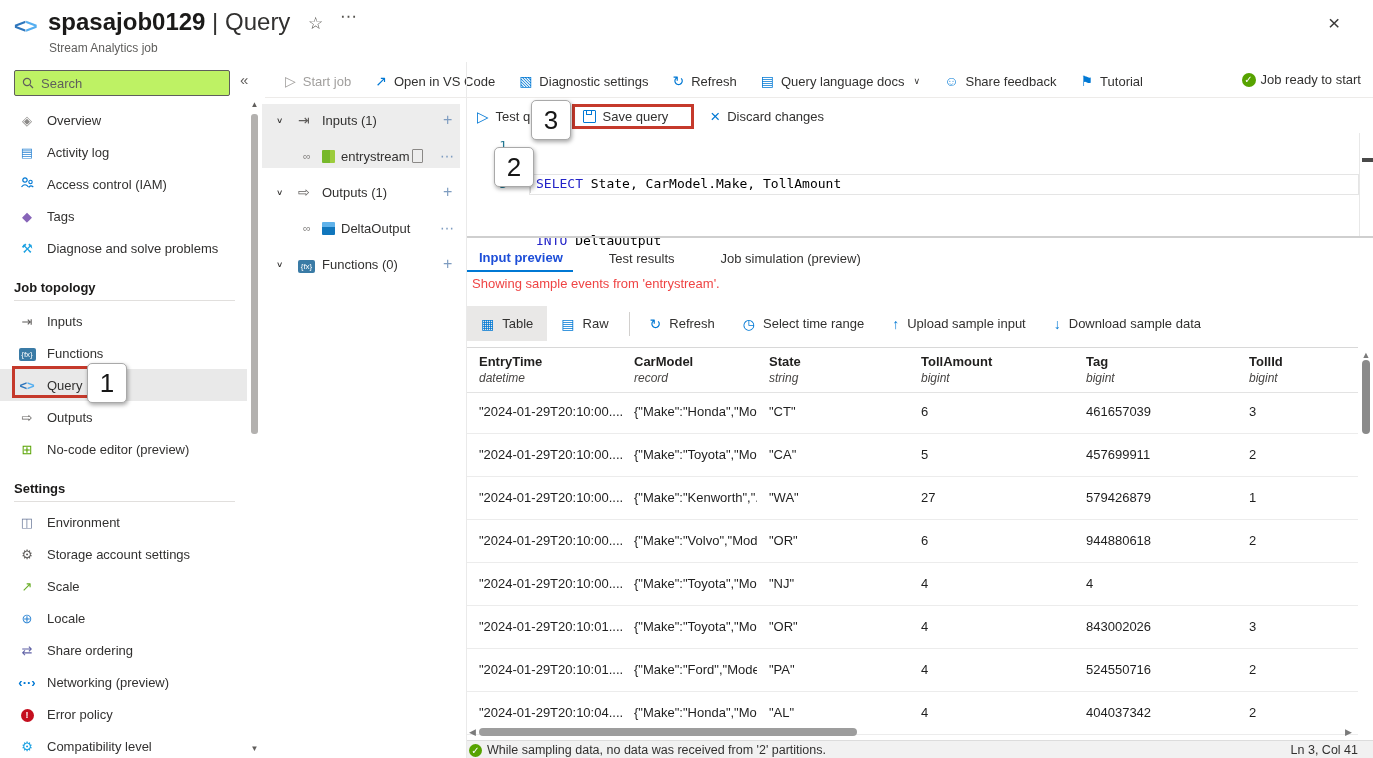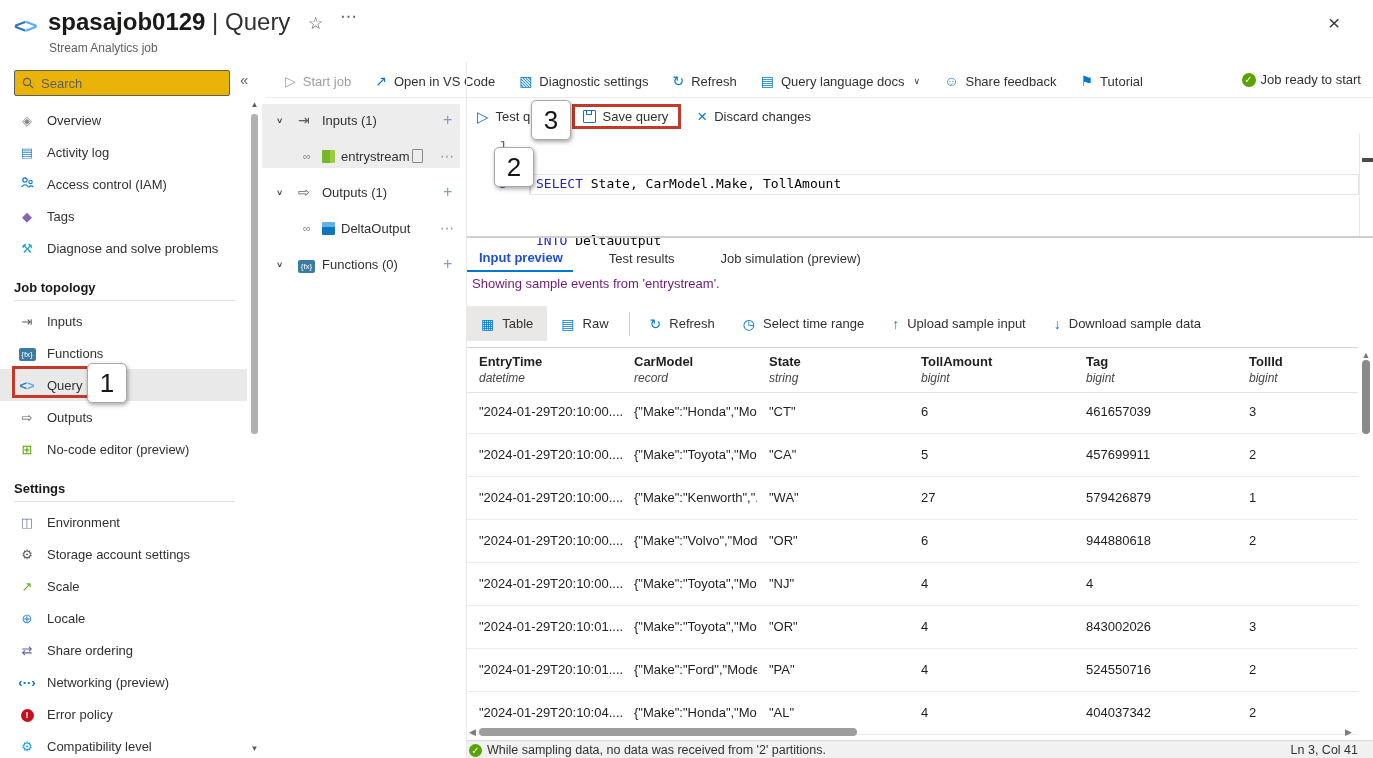--- a/index.html
+++ b/index.html
@@ -9,21 +9,21 @@
   .app-icon{left:14px;top:14px;font-weight:bold;font-size:21px;letter-spacing:-1px;}
   .app-icon .l{color:#2e76bc;} .app-icon .r{color:#54aef0;}
   .page-title{left:48px;top:8px;font-size:24px;color:#1b1a19;white-space:nowrap;}
   .page-title b{font-weight:600;text-align:right;} .page-title .lite{font-weight:300;color:#323130;}
   .page-subtitle{left:49px;top:41px;font-size:12px;color:#5f5e5c;}
   .star{left:308px;top:13px;font-size:17px;color:#55534f;}
   .more{left:340px;top:6px;font-size:17px;color:#55534f;}
   .close{left:1328px;top:11px;font-size:21px;color:#3b3a39;font-weight:300;}
   
   .sidebar{left:0;top:62px;width:248px;height:696px;}
-  .search-box{position:absolute;left:14px;top:8px;width:200px;height:24px;border:1px solid #5f5e5c;border-radius:2px;display:flex;align-items:center;padding:0 7px;gap:7px;background:#eab308;}
+  .search-box{position:absolute;left:14px;top:8px;width:200px;height:24px;border:1px solid #5f5e5c;border-radius:2px;display:flex;align-items:center;padding:0 7px;gap:7px;background:#bef264;}
   .search-box .ph{color:#5f5e5c;}
   .nav{position:absolute;left:0;top:42px;width:247px;}
   .nav-item{height:32px;display:flex;align-items:center;padding-left:18px;gap:11px;cursor:pointer;white-space:nowrap;}
   .nav-item.sel{background:#e9e9e9;}
   .nav-icon{width:18px;text-align:center;font-size:13px;flex:0 0 18px;}
   .nav-heading{margin-top:12px;height:22px;padding-left:14px;font-weight:bold;color:#1b1a19;display:flex;align-items:center;}
   .nav-div{border-top:1px solid #e1dfdd;margin:2px 12px 4px 14px;}
   .fxbox{display:inline-block;width:17px;height:13px;background:#3a7ba6;color:#fff;font-size:8px;line-height:13px;text-align:center;border-radius:2px;}
   .errdot{display:inline-block;width:13px;height:13px;border-radius:50%;background:#c50f1f;color:#fff;font-size:9px;font-weight:bold;line-height:13px;text-align:center;}
   .two-tone .l{color:#2e76bc;font-weight:bold;} .two-tone .r{color:#54aef0;font-weight:bold;}
@@ -53,37 +53,37 @@
   .cmd-item.disabled,.cmd-item.disabled .ic{color:#a19f9d;}
   .cmd-chev{font-size:9px;color:#323130;margin-left:2px;}
   .job-status{right:12px;top:72px;display:flex;align-items:center;gap:5px;}
   .ck{width:14px;height:14px;border-radius:50%;background:#57a300;color:#fff;font-size:10px;display:flex;align-items:center;justify-content:center;flex:0 0 14px;}
   .cmd-div{left:265px;top:97px;width:1108px;border-top:1px solid #edebe9;}
   
   .main{left:466px;top:62px;width:907px;height:696px;border-left:1px solid #eaeaea;}
   .qtoolbar{position:absolute;left:10px;top:42px;display:flex;align-items:center;gap:16px;}
   .qt-item{display:flex;align-items:center;gap:7px;cursor:pointer;}
   .qt-item .ic{color:#0078d4;font-size:15px;}
-  .red-box{border:3px solid #c5392b;padding:2px 10px 2px 8px;display:flex;align-items:center;gap:7px;cursor:pointer;}
+  .red-box{border:3px solid #c5392b;padding:2px 23px 2px 8px;display:flex;align-items:center;gap:7px;cursor:pointer;}
   .floppy{width:11px;height:11px;border:1.5px solid #0078d4;border-radius:1px;position:relative;}
   .floppy::before{content:"";position:absolute;top:-1px;left:2px;width:4px;height:4px;border:1.5px solid #0078d4;border-top:none;}
   .editor{position:absolute;left:0;top:71px;width:906px;height:103px;font-family:"DejaVu Sans Mono","Liberation Mono",monospace;font-size:13px;}
   .gutter{position:absolute;left:24px;top:3px;width:16px;text-align:right;color:#237893;line-height:19px;}
   .codelines{position:absolute;left:69px;top:3px;line-height:19px;white-space:pre;color:#000;}
   .kw{color:#2323c8;}
   .cur-line{position:absolute;left:62px;top:41px;width:828px;height:19px;border:1px solid #e5e5e5;}
   .caret-guide{position:absolute;left:63px;top:22px;height:38px;border-left:1px solid #d6d6d6;}
   .ruler-line{position:absolute;left:892px;top:0;height:103px;border-left:1px solid #e8e8e8;}
   .ruler-mark{position:absolute;left:895px;top:25px;width:11px;height:4px;background:#4a4a4a;}
   .editor-div{position:absolute;left:0;top:174px;width:906px;height:2px;background:#cfcfcf;}
   
   .tabs{position:absolute;left:0;top:182px;height:28px;display:flex;gap:24px;}
   .tab{display:flex;align-items:center;padding:0 10px 0 12px;cursor:pointer;}
   .tab.active{font-weight:bold;color:#1d4ed8;border-bottom:2px solid #0078d4;}
-  .pv-sub{position:absolute;left:5px;top:214px;color:#701a75;}
+  .pv-sub{position:absolute;left:5px;top:214px;color:#ef4444;}
   .pv-toolbar{position:absolute;left:0;top:244px;height:35px;display:flex;align-items:center;}
   .pv-btn{display:flex;align-items:center;gap:8px;height:35px;padding:0 14px;cursor:pointer;white-space:nowrap;}
   .pv-btn .ic{color:#0078d4;font-size:14px;}
   .pv-btn.sel{background:#e9e8e7;}
   .pv-sep{width:1px;height:24px;background:#d2d0ce;margin:0 6px;}
   
   .grid{display:grid;grid-template-columns:155px 135px 152px 165px 163px auto;}
   .thead{position:absolute;left:0;top:285px;width:891px;height:44px;border-top:1px solid #d8d8d8;border-bottom:1px solid #e3e3e3;}
   .th{padding:6px 0 0 12px;}
   .th .cname{font-weight:bold;color:#201f1e;}

